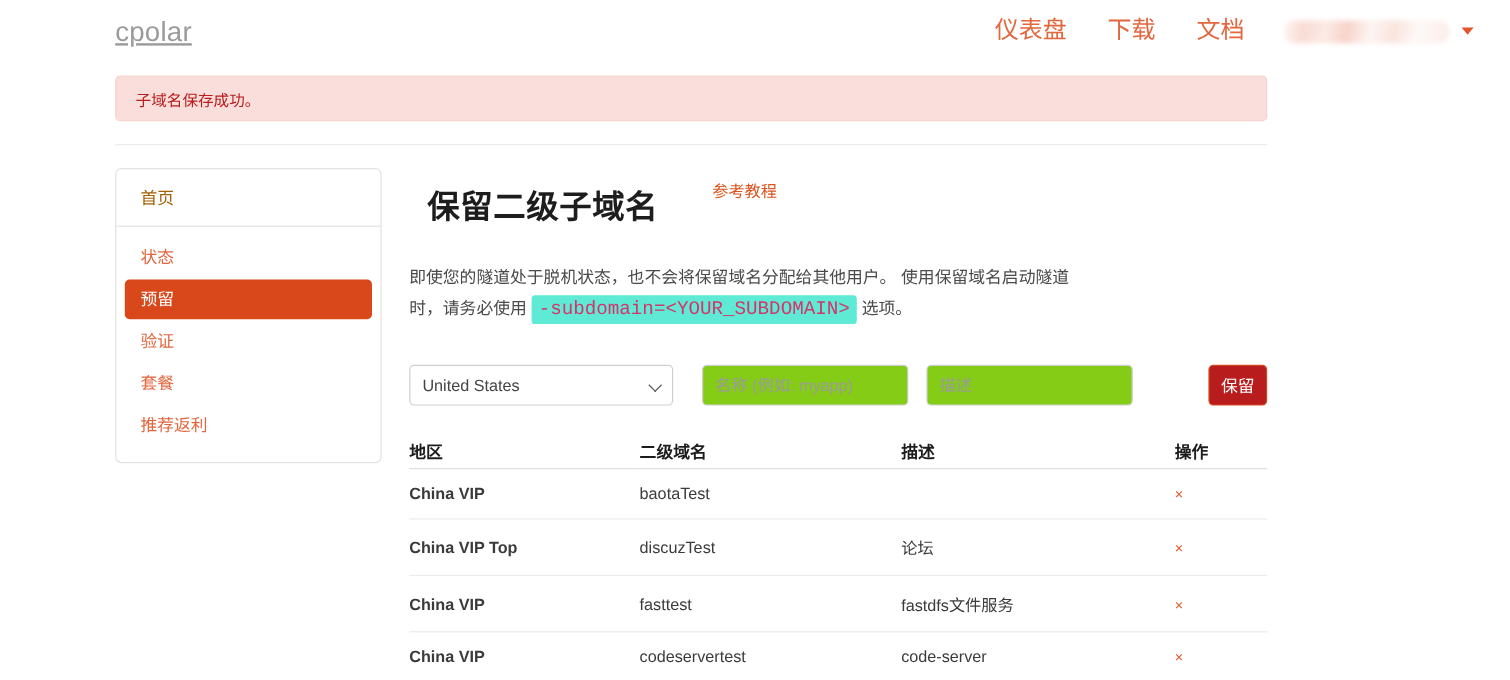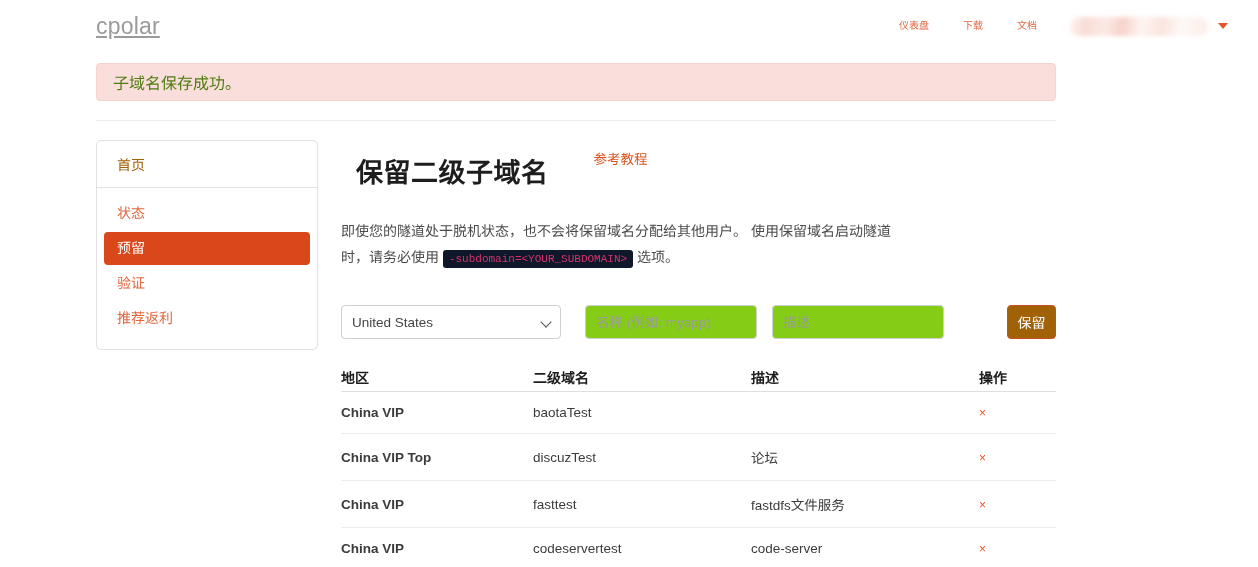--- a/index.html
+++ b/index.html
@@ -38,21 +38,21 @@
   .nav-links {
     position: absolute;
     right: 24px;
     top: 16px;
     display: flex;
     align-items: center;
     gap: 0px;
   }
   .nav-link {
     color: #e2673f;
-    font-size: 10px;
+    font-size: 20px;
     text-decoration: none;
     padding: 0 17px;
     line-height: 20px;
     white-space: nowrap;
   }
   .nav-user {
     display: flex;
     align-items: center;
     gap: 10px;
     padding-left: 16px;
@@ -88,22 +88,22 @@
     width: 960px;
     height: 38px;
     background: #f9dedb;
     border: 1px solid #f6d3cf;
     border-radius: 4px;
     display: flex;
     align-items: center;
     padding-left: 16px;
   }
   .alert-text {
-    color: #4d7c0f;
-    font-size: 16px;
+    color: #b91c1c;
+    font-size: 13px;
   }
 
   
   .divider {
     position: absolute;
     left: 96px;
     top: 120px;
     width: 960px;
     height: 1px;
     background: #ececec;
@@ -173,24 +173,24 @@
     white-space: nowrap;
   }
   .desc {
     margin: 12px 0 0 0;
     font-size: 14px;
     color: #4a4a4a;
     line-height: 26px;
     max-width: 562px;
   }
   code.inline {
-    background: #0f172a;
+    background: #5eead4;
     color: #d6336c;
     font-family: "Liberation Mono", "DejaVu Sans Mono", monospace;
-    font-size: 11px;
+    font-size: 16px;
     padding: 3px 6px;
     border-radius: 3px;
     white-space: nowrap;
   }
 
   
   .form-row {
     display: flex;
     align-items: center;
     margin-top: 33px;
@@ -229,21 +229,21 @@
     background: #84cc16;
     font-family: "Liberation Sans", sans-serif;
   }
   input.txt::placeholder { color: #9b9b9b; }
   #name-input  { width: 172px; margin-left: 24px; }
   #desc-input  { width: 172px; margin-left: 15px; }
   .btn-reserve {
     margin-left: 63px;
     width: 54px;
     height: 34px;
-    background: #a16207;
+    background: #b91c1c;
     border: 1px solid #cf4a22;
     border-radius: 4px;
     color: #ffffff;
     font-size: 14px;
     cursor: pointer;
     font-family: Liberation Serif, serif;
   }
 
   
   table.subs {
@@ -312,20 +312,21 @@
   <div class="divider"></div>
 
   <nav class="sidebar">
     <div class="side-head">
       <a class="side-head-link" href="#">首页</a>
     </div>
     <div class="side-list">
       <a class="side-item" href="#">状态</a>
       <a class="side-item active" href="#">预留</a>
       <a class="side-item" href="#">验证</a>
+      <a class="side-item" href="#">套餐</a>
       <a class="side-item" href="#">推荐返利</a>
     </div>
   </nav>
 
   <main class="content">
 
     <div class="title-row">
       <h1 class="page-title">保留二级子域名</h1>
       <a class="tutorial-link" href="#">参考教程</a>
     </div>

